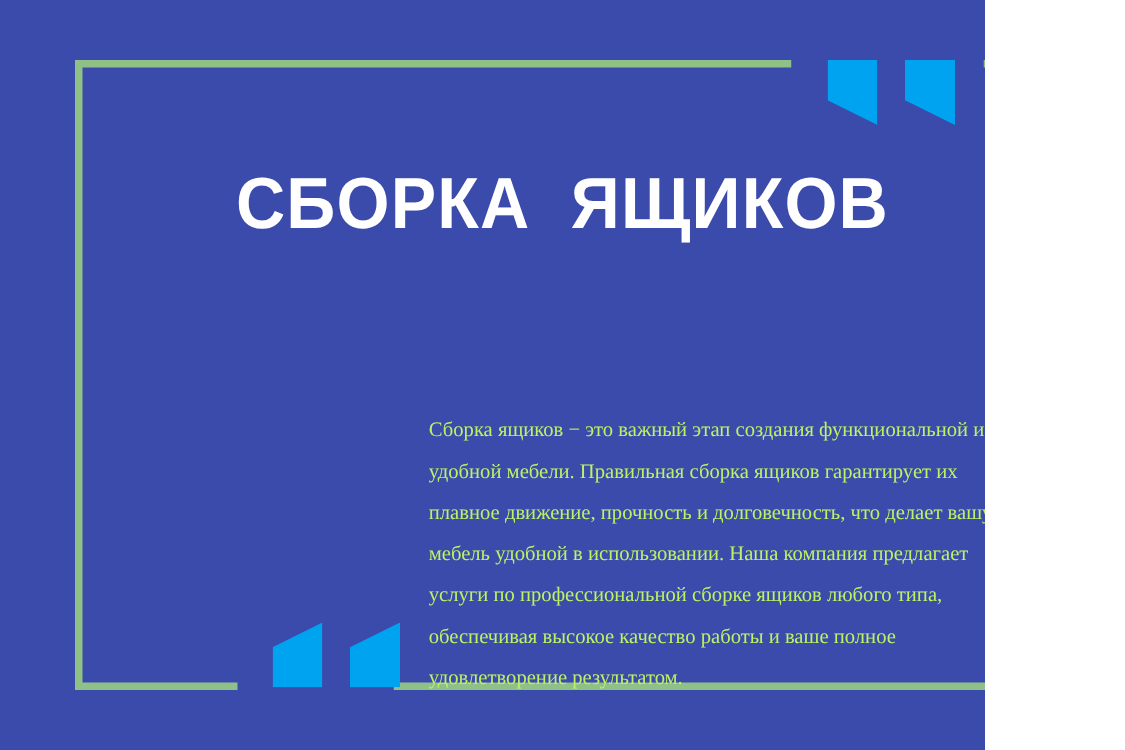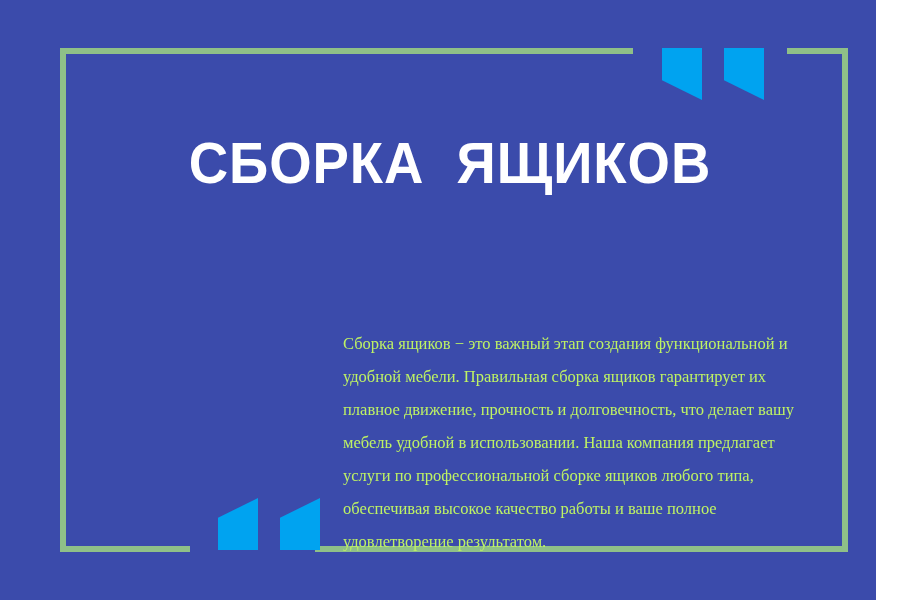--- a/index.html
+++ b/index.html
@@ -8,21 +8,21 @@
   }
   body {
     width: 900px;
     height: 600px;
     overflow: hidden;
     font-family: "Liberation Sans", sans-serif;
   }
 
   #slide {
     position: relative;
-    width: 876px;
+    width: 788px;
     height: 600px;
     background: #3b4bab;
     overflow: hidden;
   }
 
   
   .frame-bar {
     position: absolute;
     background: #8fc088;
   }

